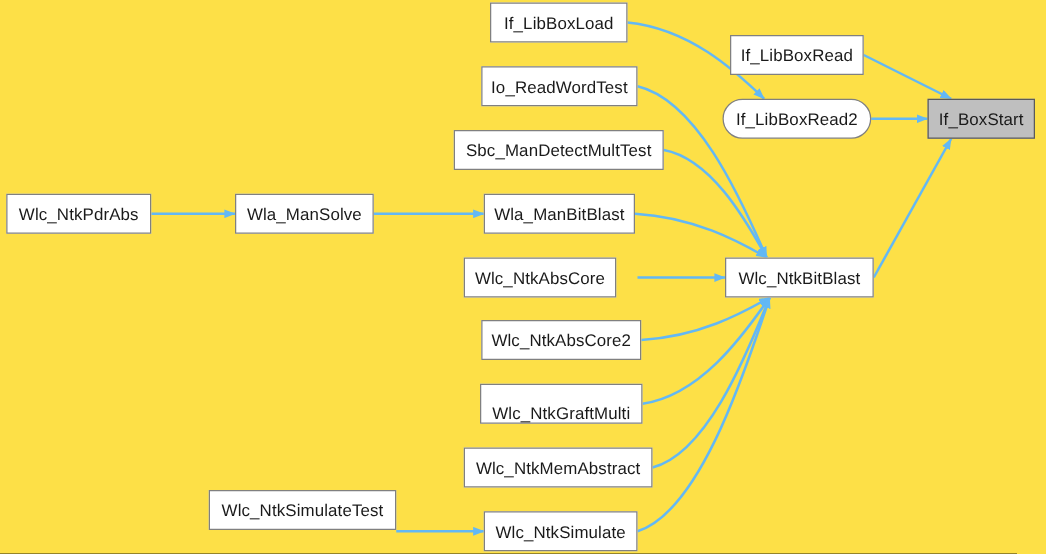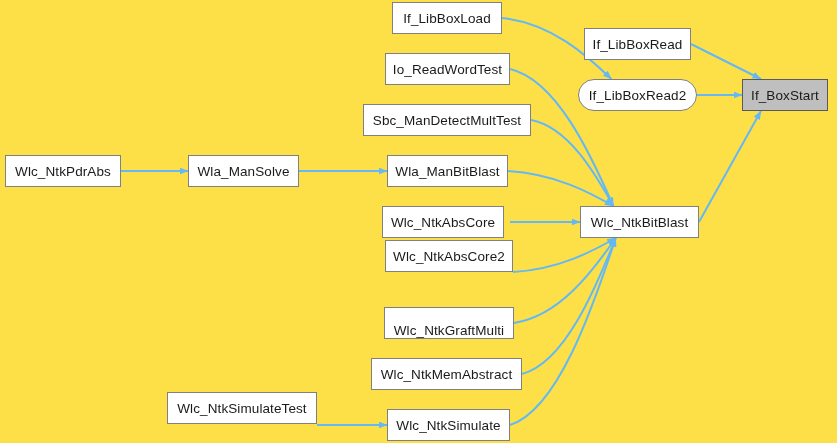--- a/index.html
+++ b/index.html
@@ -80,24 +80,24 @@
       </div>
       <div class="node" style="left: 385px; top: 53px; width: 125px; height: 32px;">
         <span class="node-label">Io_ReadWordTest</span>
       </div>
       <div class="node" style="left: 363px; top: 104px; width: 168px; height: 32px;">
         <span class="node-label">Sbc_ManDetectMultTest</span>
       </div>
       <div class="node" style="left: 387px; top: 155px; width: 121px; height: 32px;">
         <span class="node-label">Wla_ManBitBlast</span>
       </div>
-      <div class="node" style="left: 382px; top: 206px; width: 122px; height: 32px;">
+      <div class="node" style="left: 371px; top: 206px; width: 122px; height: 32px;">
         <span class="node-label">Wlc_NtkAbsCore</span>
       </div>
-      <div class="node" style="left: 385px; top: 240px; width: 128px; height: 32px;">
+      <div class="node" style="left: 385px; top: 256px; width: 128px; height: 32px;">
         <span class="node-label">Wlc_NtkAbsCore2</span>
       </div>
       <div class="node" style="left: 384px; top: 307px; width: 130px; height: 32px; align-items: flex-end;">
         <span class="node-label">Wlc_NtkGraftMulti</span>
       </div>
       <div class="node" style="left: 371px; top: 358px; width: 151px; height: 32px;">
         <span class="node-label">Wlc_NtkMemAbstract</span>
       </div>
       <div class="node" style="left: 387px; top: 409px; width: 123px; height: 32px;">
         <span class="node-label">Wlc_NtkSimulate</span>

